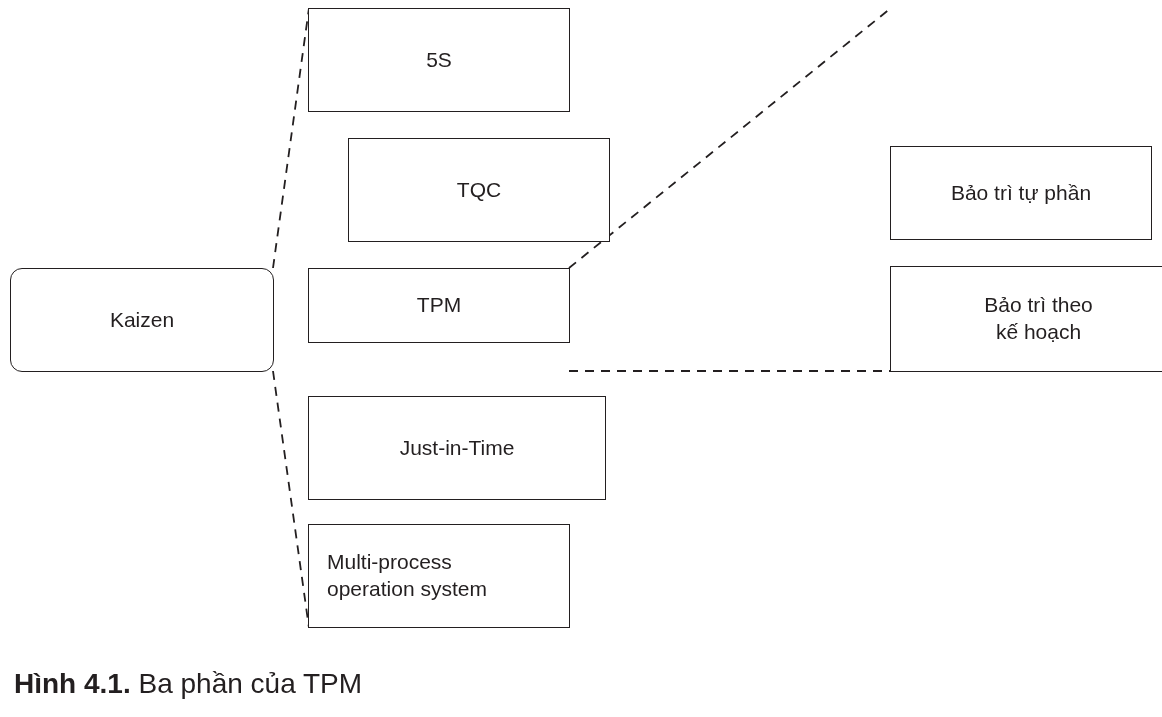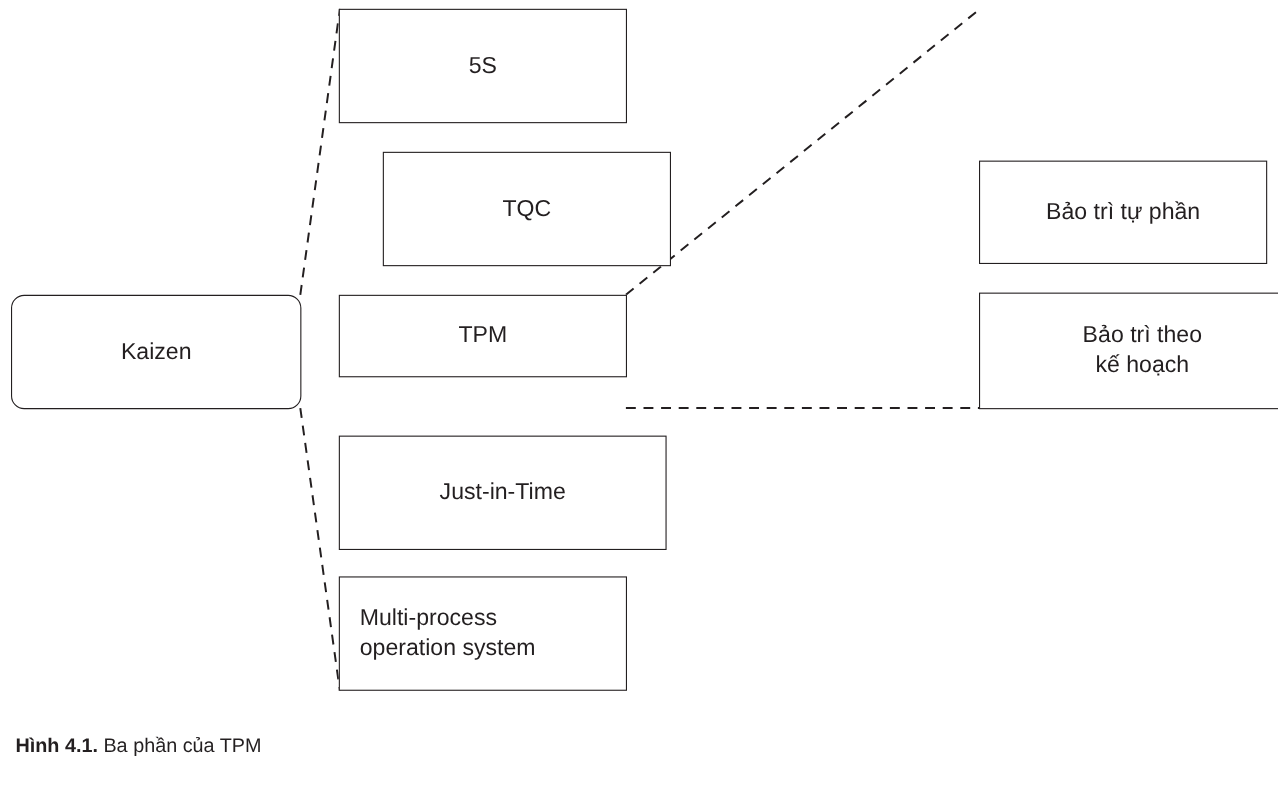--- a/index.html
+++ b/index.html
@@ -43,21 +43,21 @@
   }
   .node.left-align {
     justify-content: flex-start;
     text-align: left;
     padding-left: 18px;
   }
   .caption {
     position: absolute;
     left: 14px;
     top: 668px;
-    font-size: 18px;
+    font-size: 28px;
     color: #231f20;
     white-space: nowrap;
   }
   .caption b {
     font-weight: bold;
   }
   .caption .cap-text {
     font-weight: normal;
   }
 </style>

